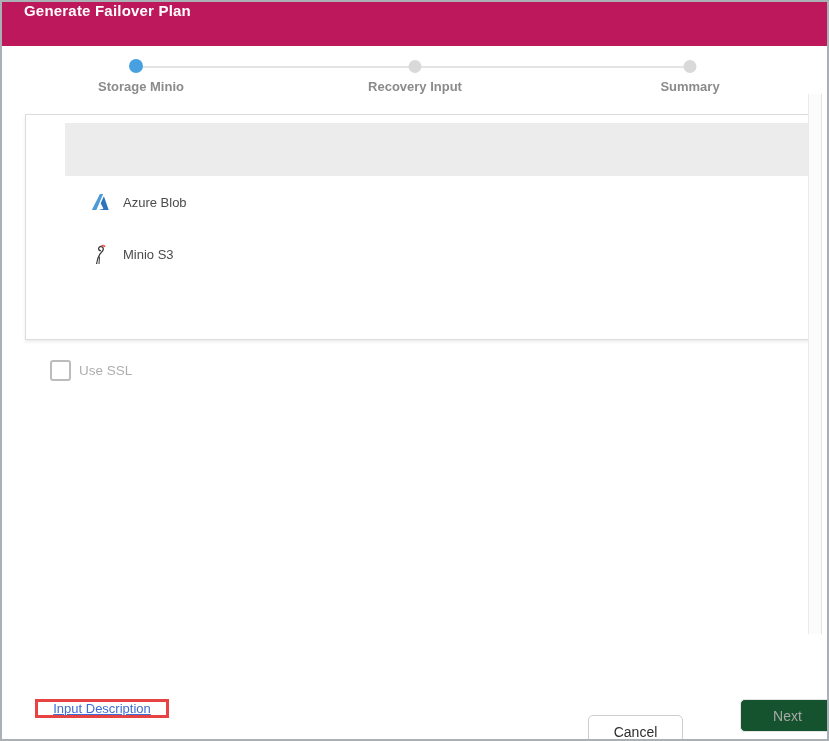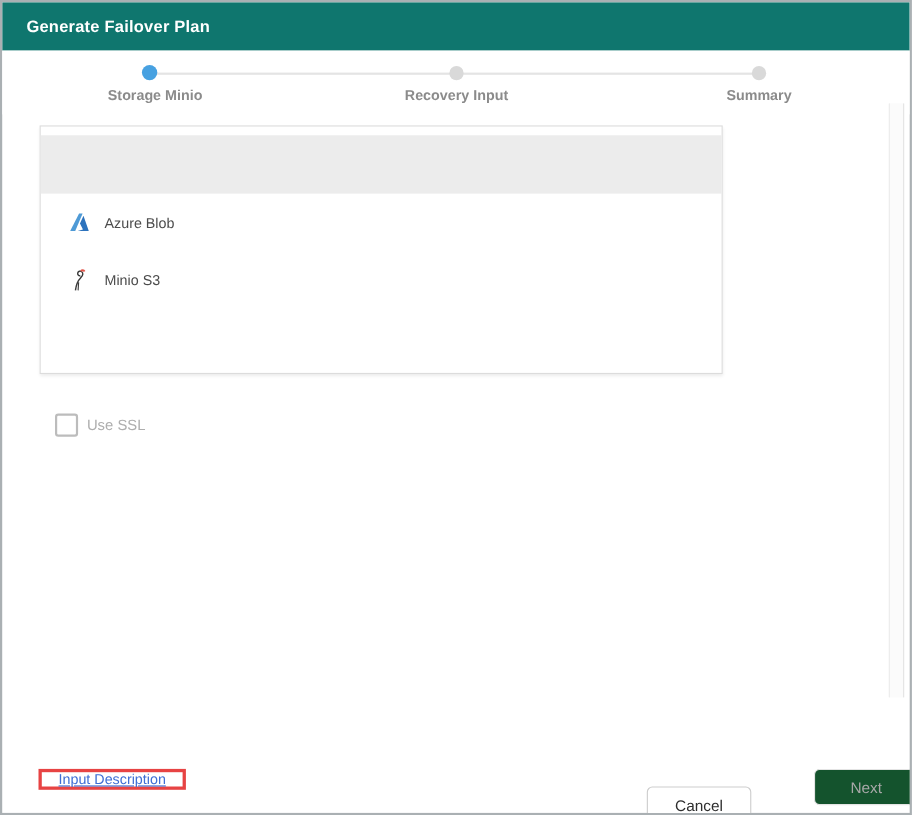--- a/index.html
+++ b/index.html
@@ -6,53 +6,54 @@
   * { box-sizing:border-box; }
   body { font-family:"Liberation Sans", sans-serif; }
 
   .dialog {
     position:relative; width:829px; height:741px;
     border:2px solid #aab0b3; background:#fff; overflow:hidden;
   }
 
   
   .titlebar {
-    height:44px; background:#0f766e; display:flex; align-items:center;
+    height:44px; background:#be185d; display:flex; 
     padding-left:22px;
   }
   .titlebar .title { color:#ffffff; font-size:15px; font-weight:bold; letter-spacing:.2px; }
 
   
   .stepper { position:absolute; left:0; top:44px; width:100%; height:58px; background:#fff; }
   .step-line { position:absolute; left:134px; width:553px; top:20px; height:2px; background:#e4e4e4; }
   .dot { position:absolute; top:14px; width:13px; height:13px; border-radius:50%; background:#d9d9d9; transform:translateX(-50%); }
   .dot.active { background:#47a1e1; width:14px; height:14px; top:13px; }
   .dot-0 { left:134px; } .dot-1 { left:413px; } .dot-2 { left:688px; }
   .step-label {
     position:absolute; top:33px; transform:translateX(-50%);
     font-size:13px; font-weight:bold; color:#8b8b8b; white-space:nowrap;
   }
   .lbl-0 { left:139px; } .lbl-1 { left:413px; } .lbl-2 { left:688px; }
 
   
   .list-panel {
-    position:absolute; left:34px; top:112px; width:621px; height:226px;
+    position:absolute; left:23px; top:112px; width:788px; height:226px;
     background:#fff; border:1px solid #dcdcdc;
     box-shadow:0 2px 3px rgba(0,0,0,.08);
+    padding-left:39px;
   }
   .list-header { margin-top:8px; height:53px; background:#ececec; }
   .list-row {
     height:52px; display:flex; align-items:center; gap:12px;
     padding-left:24px; cursor:pointer;
   }
   .list-row .row-label { font-size:13px; color:#4c4c4c; }
   .row-icon { width:22px; height:22px; flex:0 0 22px; display:flex; align-items:center; justify-content:center; }
 
   
-  .ssl-row { position:absolute; left:48px; top:374px; display:flex; align-items:center; }
+  .ssl-row { position:absolute; left:48px; top:358px; display:flex; align-items:center; }
   .checkbox {
     width:21px; height:21px; border:2px solid #bcbcbc; border-radius:3px; background:#fff;
   }
   .ssl-label { margin-left:8px; font-size:13.5px; color:#aeaeae; }
 
   
   .scroll-track {
     position:absolute; left:806px; top:92px; width:14px; height:540px;
     background:#fbfbfb; border-left:1px solid #ebebeb; border-right:1px solid #e3e3e3;
   }

